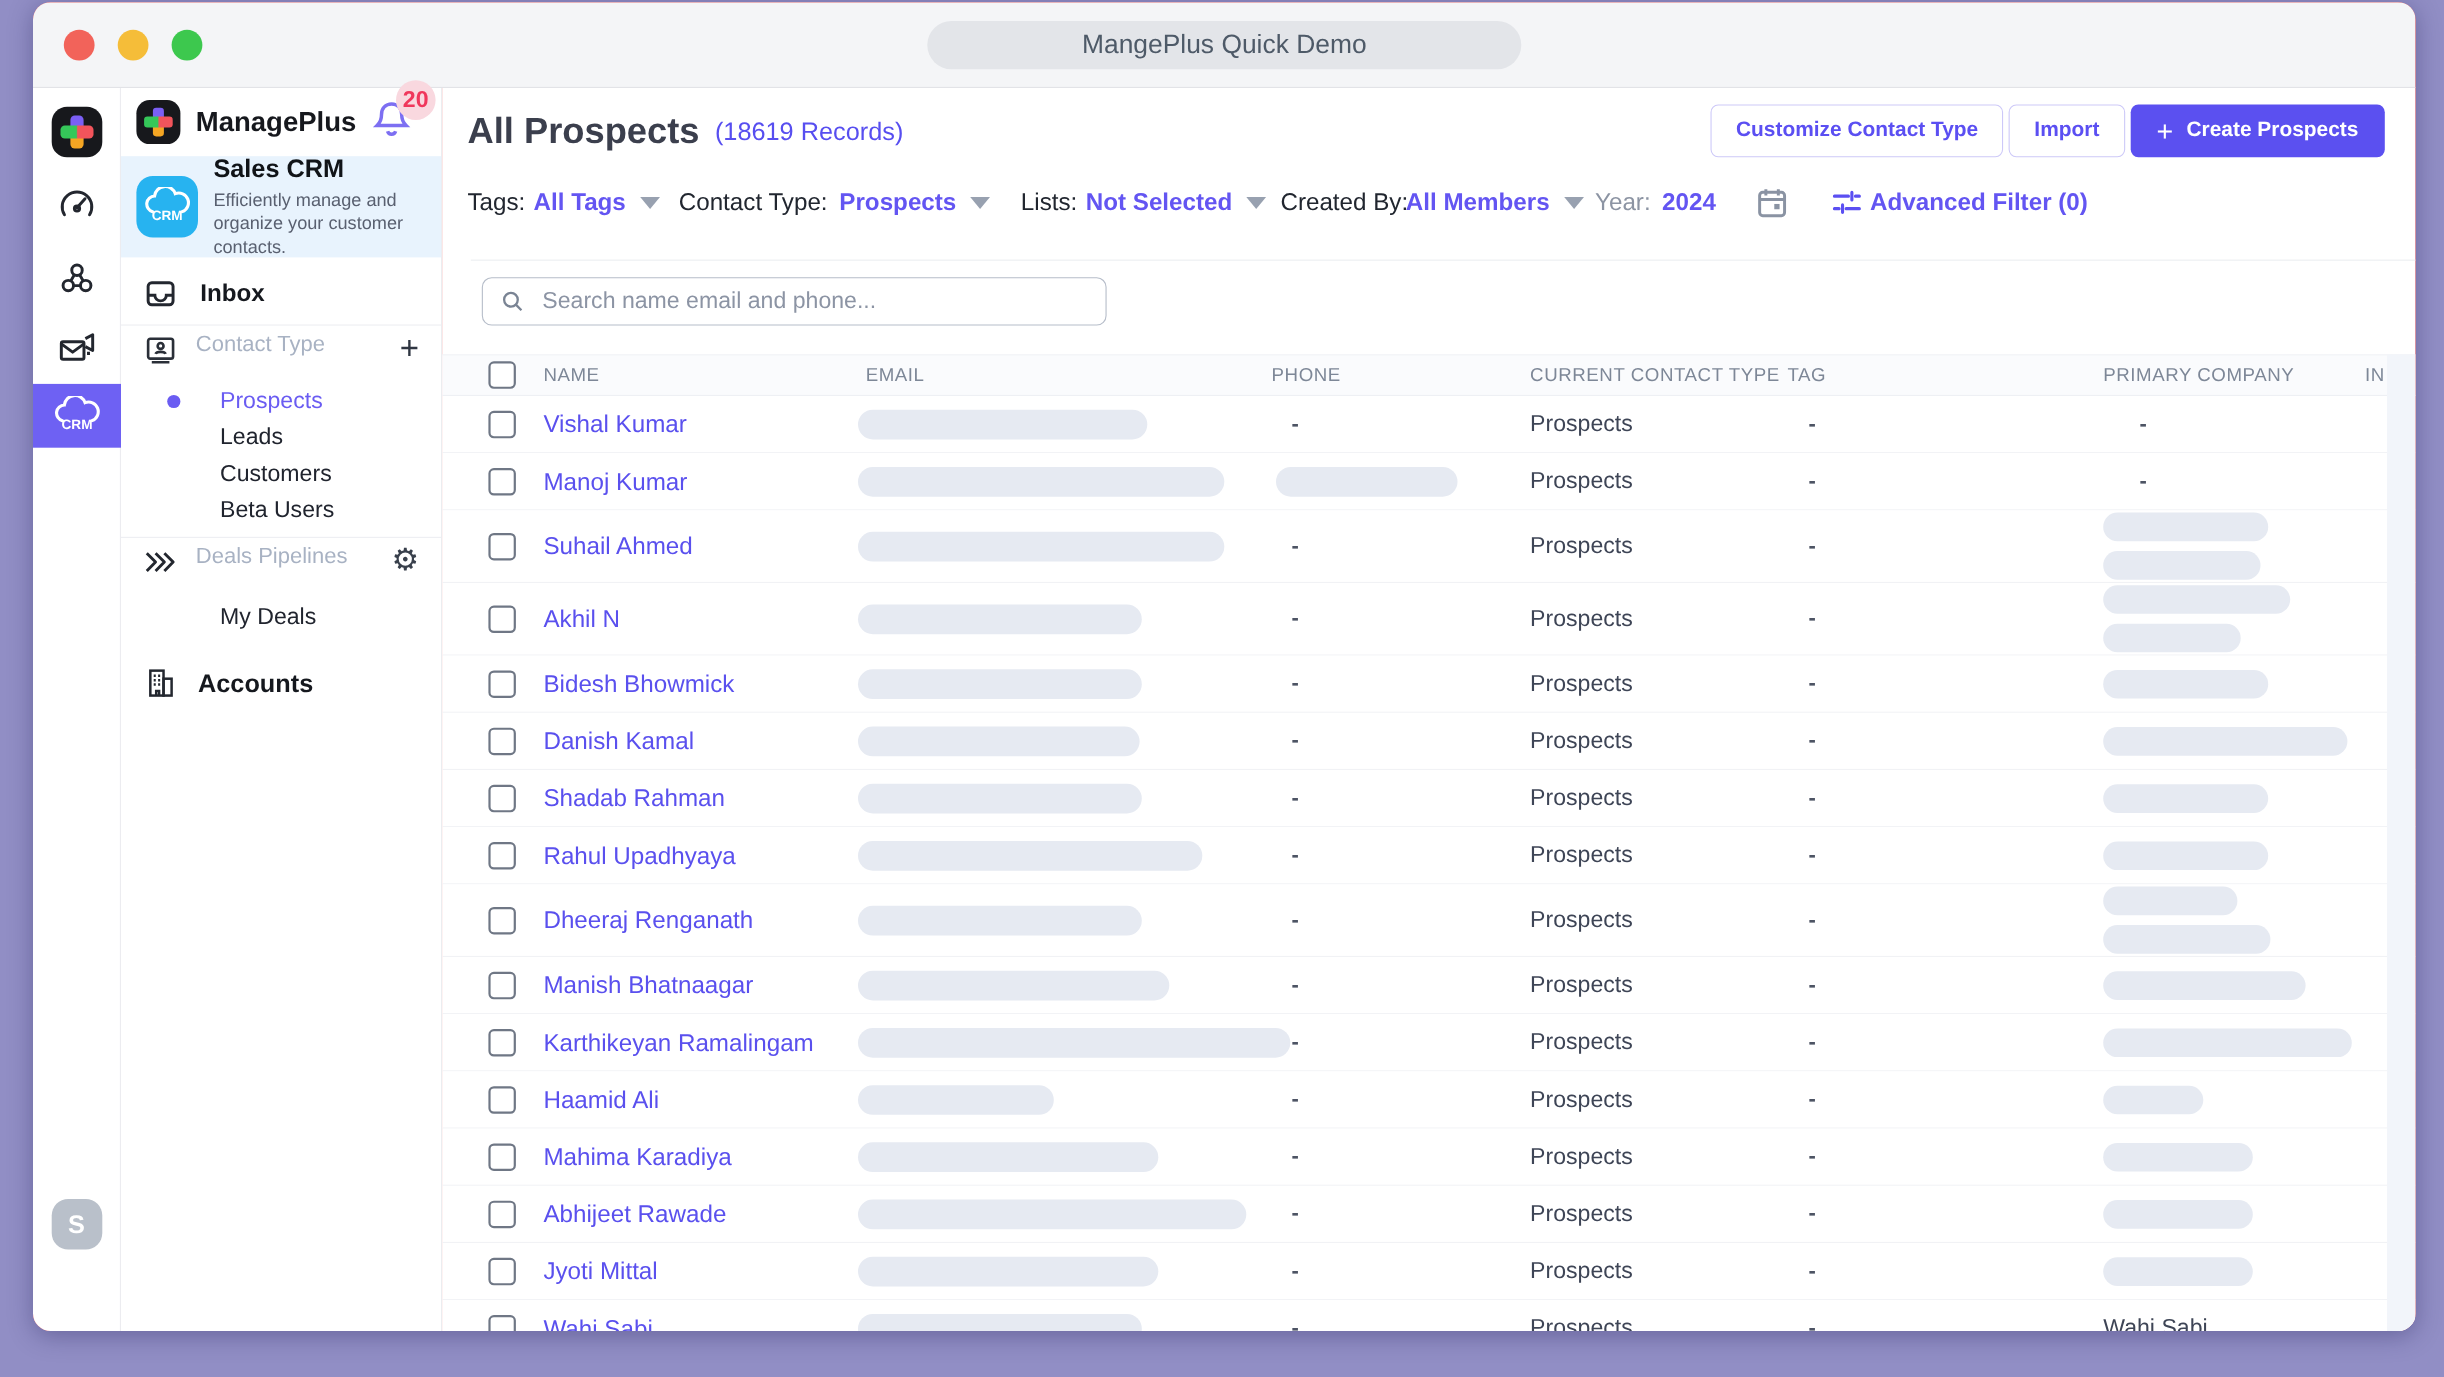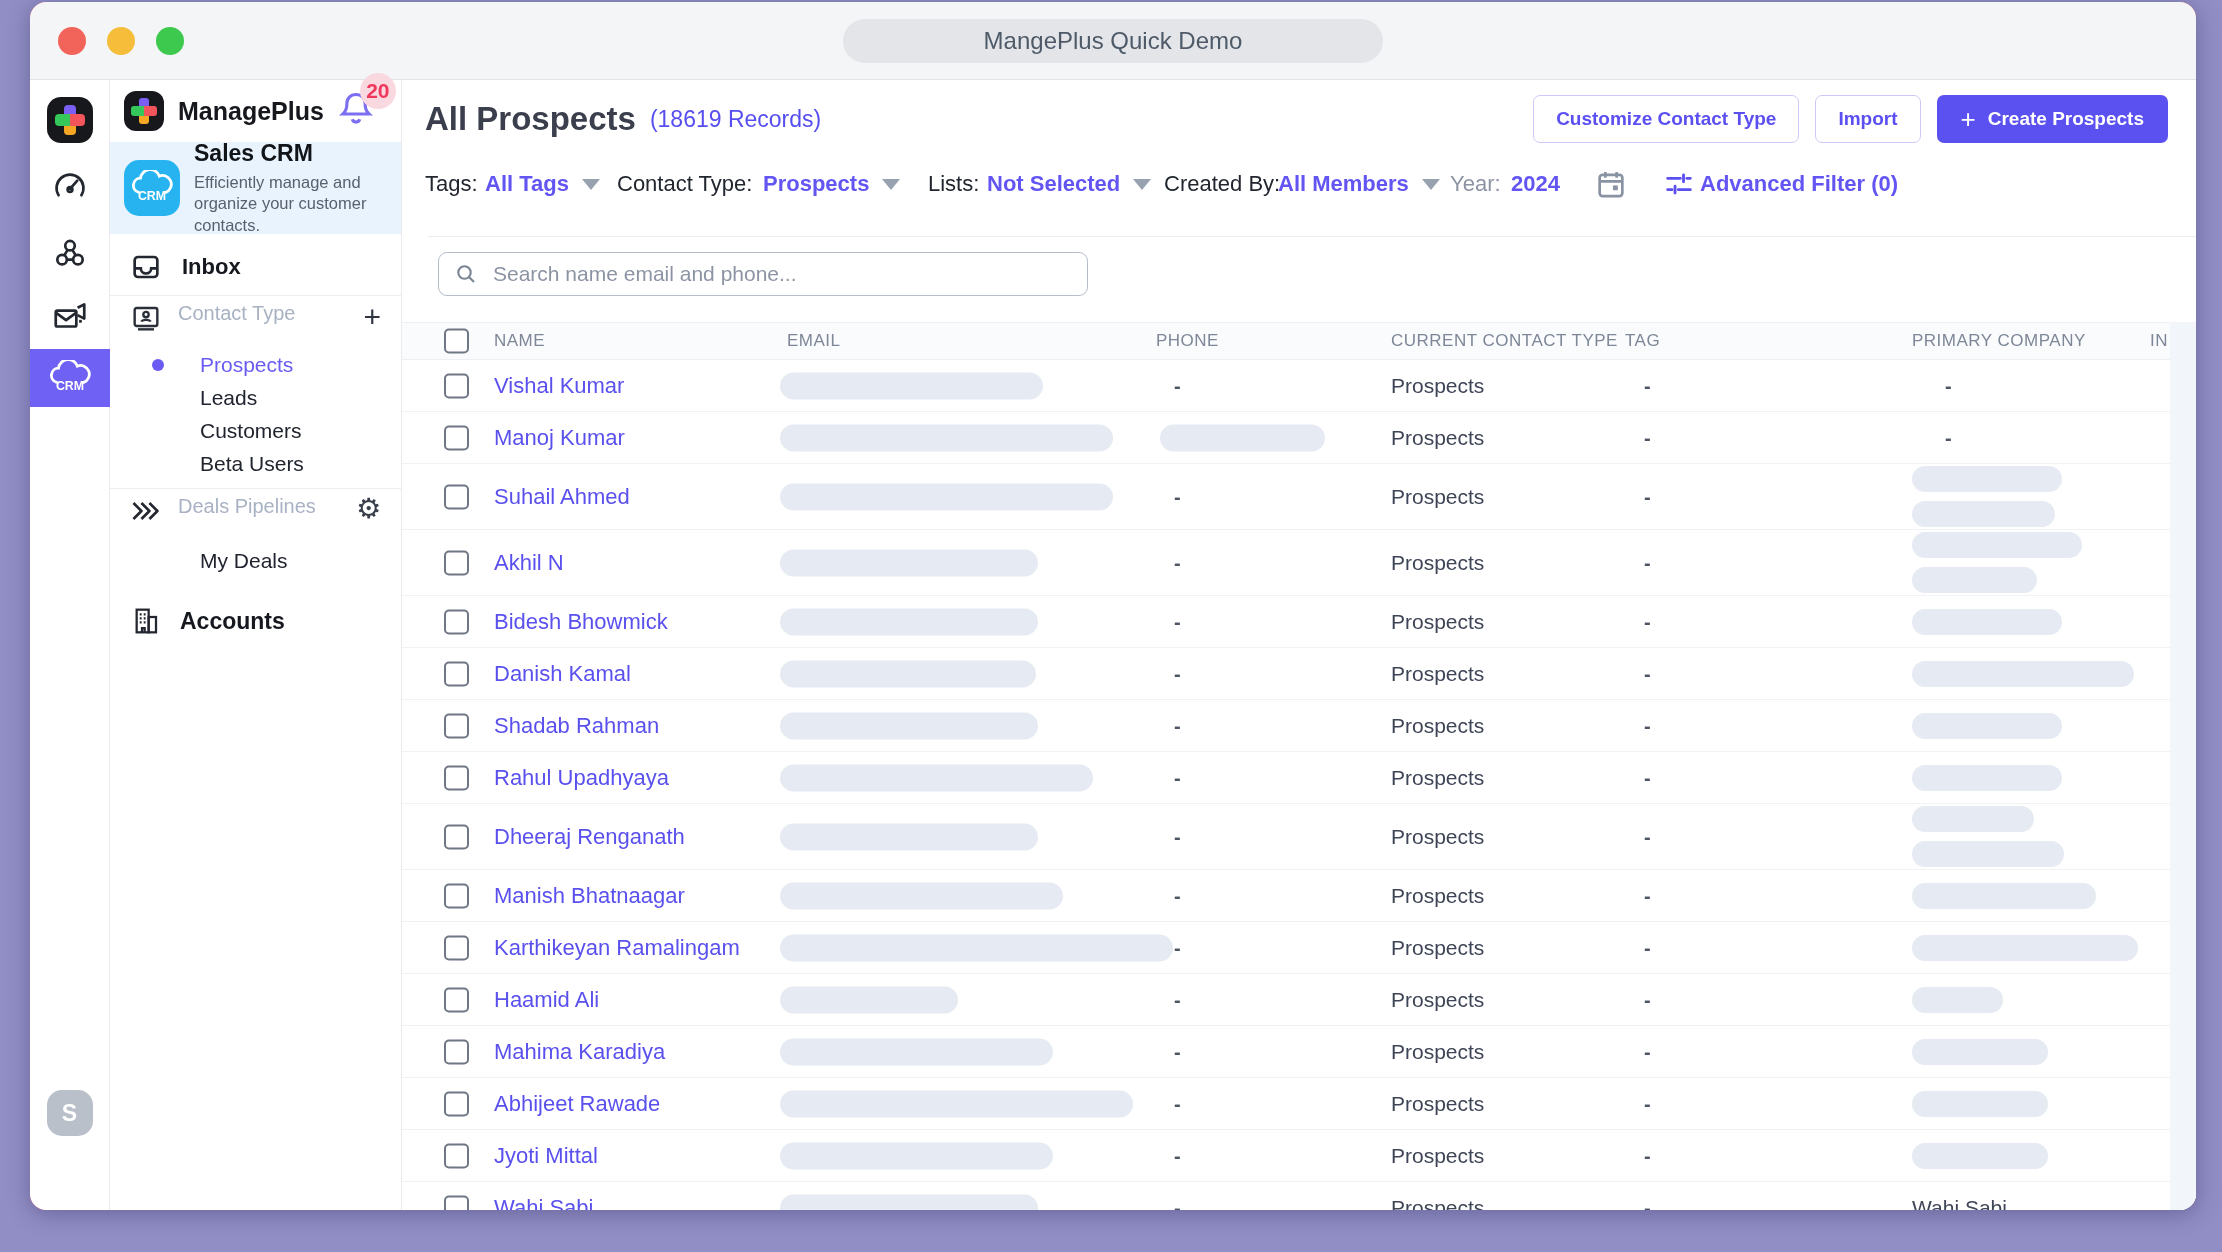--- a/index.html
+++ b/index.html
@@ -76,39 +76,39 @@
   .accounts-row svg { width:32px; height:32px; }
   .accounts-label { font-size:23px; font-weight:bold; color:#15181e; }
   .mydeals { height:40px; }
 
   
   .main { flex:1; position:relative; background:#fff; min-width:0; }
   .page-head { position:absolute; left:0; right:0; top:12px; height:54px; display:flex; align-items:center;
                padding:0 28px 0 23px; }
   .page-title { font-size:33px; font-weight:bold; color:#3b3f4d; }
   .records { font-size:23px; color:#574ef0; margin-left:14px; font-weight:500; }
-  .head-buttons { margin-left:auto; display:flex; gap:16px; }
+  .head-buttons { margin-left:auto; display:flex; gap:5px; }
   .btn { height:48px; border-radius:7px; font-weight:bold; font-size:19px; display:flex; align-items:center;
          justify-content:center; cursor:default; white-space:nowrap; }
   .btn-outline { border:1.5px solid #cdc9f8; color:#5b4ff2; background:#fff; padding:0 22px; }
   .btn-primary { background:#5b50f0; color:#fff; padding:0 24px; gap:12px; }
   .btn-primary .plus { font-size:26px; font-weight:400; line-height:1; }
 
   .filter-bar { position:absolute; top:80px; left:0; right:0; height:48px; }
   .ftoken { position:absolute; top:50%; transform:translateY(-50%); white-space:nowrap; display:flex; align-items:center; }
   .flabel { font-size:22px; color:#21262f; }
   .flabel.gray { color:#8c94a3; }
   .fvalue { font-size:22px; font-weight:bold; color:#6355f2; }
   .caret { width:0; height:0; border-left:9px solid transparent; border-right:9px solid transparent;
            border-top:11px solid #98a1b0; margin-left:13px; }
   .ficon svg { width:34px; height:34px; display:block; }
 
   .divider-h { position:absolute; top:156px; left:26px; right:0; height:1px; background:#eceef1; }
 
-  .search-wrap { position:absolute; top:172px; left:36px; width:650px; height:44px; }
+  .search-wrap { position:absolute; top:172px; left:36px; width:568px; height:44px; }
   .search-wrap svg { position:absolute; left:16px; top:10px; width:24px; height:24px; }
   .search-input { width:100%; height:100%; border:1.6px solid #b6bdc9; border-radius:9px; padding:0 16px 0 54px;
                   font-size:21px; color:#2c323e; font-family:"Liberation Sans", sans-serif; outline:none; background:#fff; }
   .search-input::placeholder { color:#8c94a4; }
 
   
   .table { position:absolute; top:242px; left:0; right:0; bottom:0; overflow:hidden; }
   .thead { height:38px; background:#fafbfd; border-top:1px solid #eef0f4; border-bottom:1px solid #eef0f4; position:relative; }
   .th { position:absolute; top:50%; transform:translateY(-50%); font-size:17px; color:#7d8797; letter-spacing:.5px; white-space:nowrap; }
   .tbody { position:absolute; top:38px; left:0; right:0; bottom:0; overflow:hidden; }

